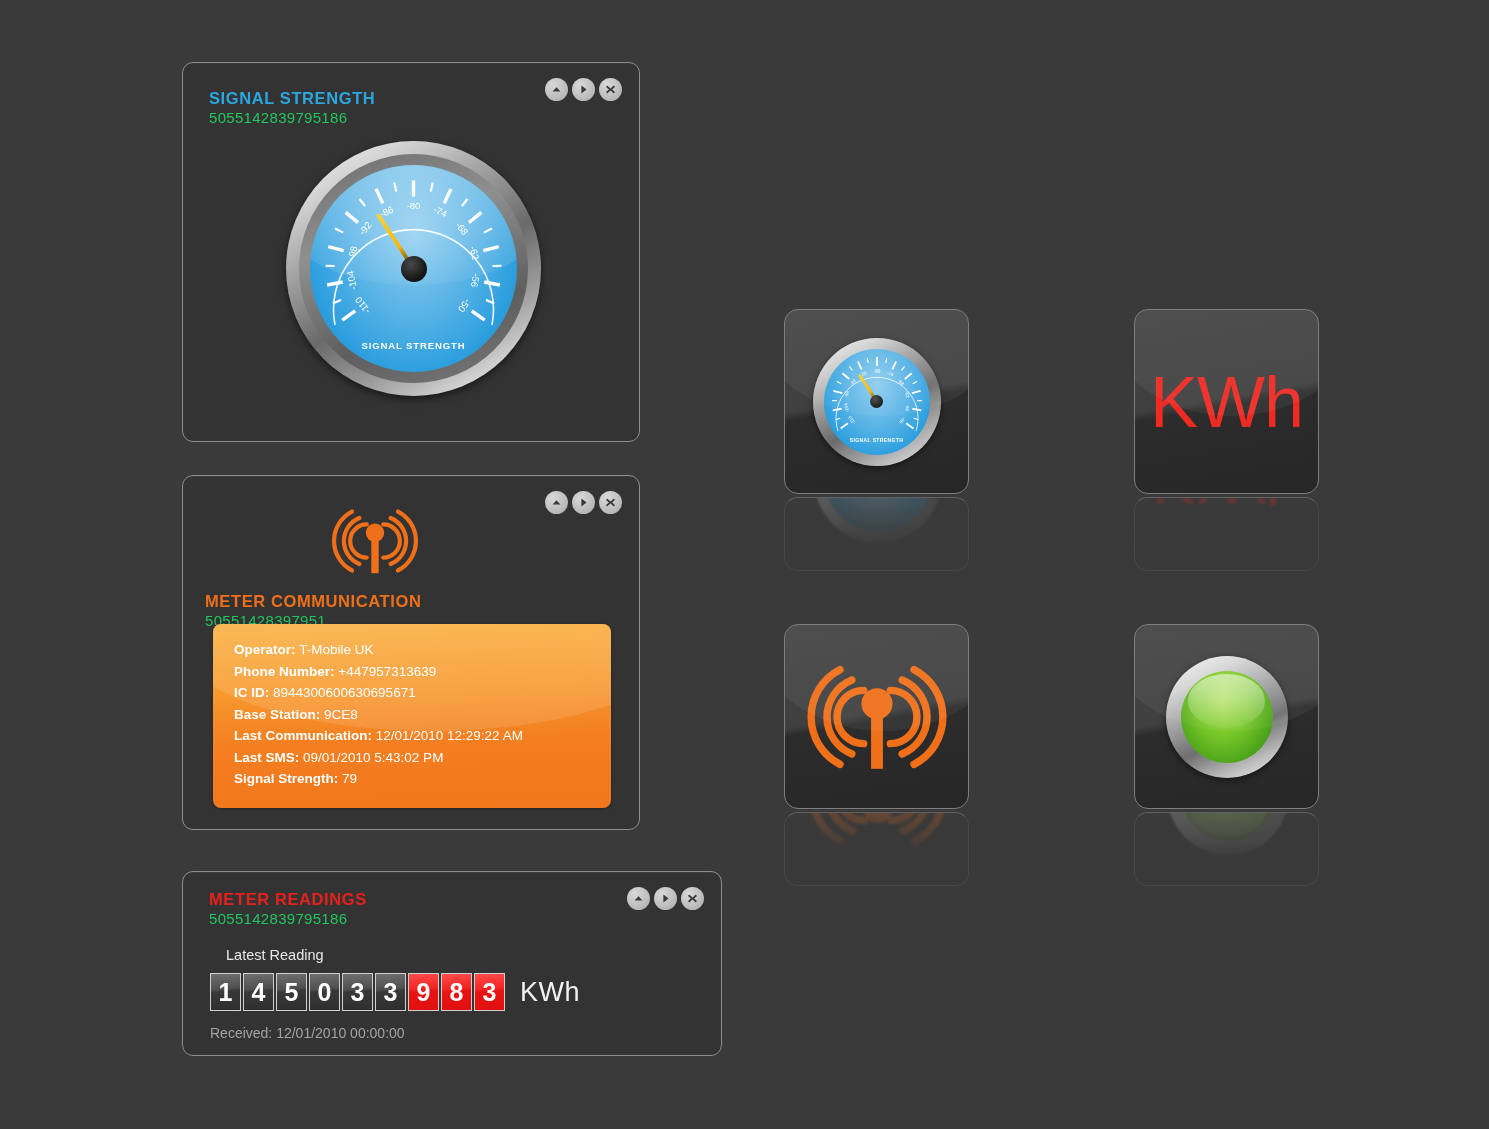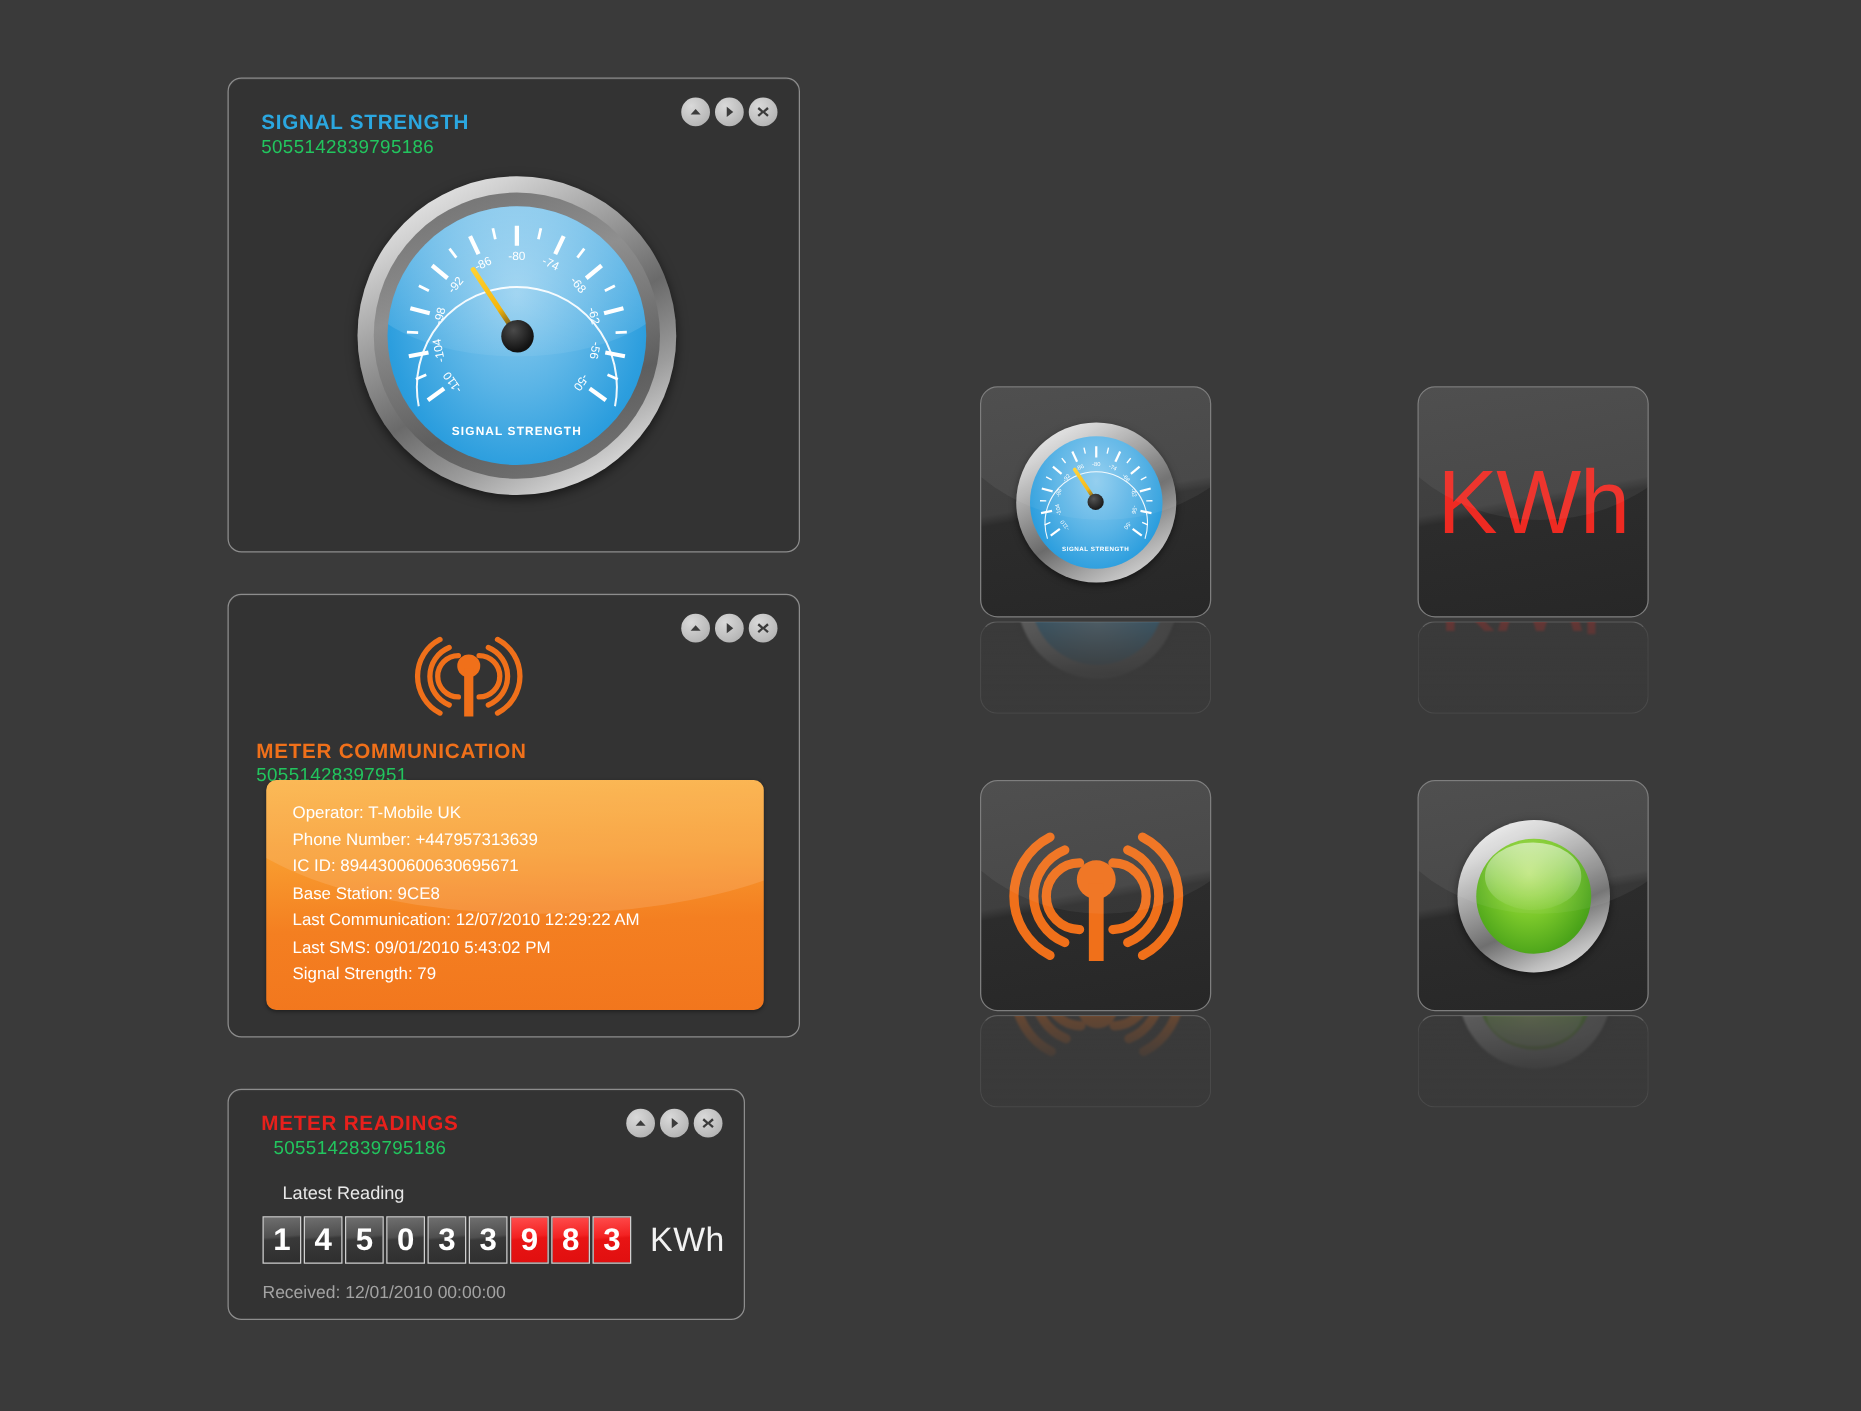--- a/index.html
+++ b/index.html
@@ -16,21 +16,21 @@
   
   .panel {
     position: absolute;
     background: #333333;
     border: 1px solid #8d8d8d;
     border-radius: 11px;
     box-shadow: inset 0 1px 0 rgba(255,255,255,0.04);
   }
   #panel-signal   { left: 182px; top: 62px;  width: 458px; height: 380px; }
   #panel-comm     { left: 182px; top: 475px; width: 458px; height: 355px; }
-  #panel-readings { left: 182px; top: 871px; width: 414px; height: 185px; text-align: center; }
+  #panel-readings { left: 182px; top: 871px; width: 540px; height: 185px; }
 
   
   .win-controls {
     position: absolute;
     top: 15px; right: 17px;
     display: flex;
     gap: 4px;
   }
   .win-btn {
     width: 23px; height: 23px;
@@ -147,21 +147,21 @@
     position: relative;
     z-index: 2;
     padding: 15px 0 0 21px;
   }
   .info-line {
     color: #ffffff;
     font-size: 13.5px;
     line-height: 21.5px;
     white-space: nowrap;
   }
-  .info-line b { font-weight: normal; }
+  .info-line b { font-weight: bold; }
   .info-line span { font-weight: normal; }
 
   
   .reading-label {
     position: absolute;
     left: 43px; top: 75px;
     color: #e8e8e8;
     font-size: 14.5px;
   }
   .odometer {
@@ -433,21 +433,21 @@
       <div class="head-sub">50551428397951</div>
     </div>
   </div>
 
   <div class="info-box">
     <div class="info-lines" id="comm-info-lines">
         <div class="info-line"><b>Operator: </b><span>T-Mobile UK</span></div>
         <div class="info-line"><b>Phone Number: </b><span>+447957313639</span></div>
         <div class="info-line"><b>IC ID: </b><span>8944300600630695671</span></div>
         <div class="info-line"><b>Base Station: </b><span>9CE8</span></div>
-        <div class="info-line"><b>Last Communication: </b><span>12/07/2010 12:29:22 AM</span></div>
+        <div class="info-line"><b>Last Communication: </b><span>12/01/2010 12:29:22 AM</span></div>
         <div class="info-line"><b>Last SMS: </b><span>09/01/2010 5:43:02 PM</span></div>
         <div class="info-line"><b>Signal Strength: </b><span>79</span></div>
       </div>
   </div>
 </div>
 
 <div class="panel" id="panel-readings">
 
   <div class="win-controls">
     <div class="win-btn">

